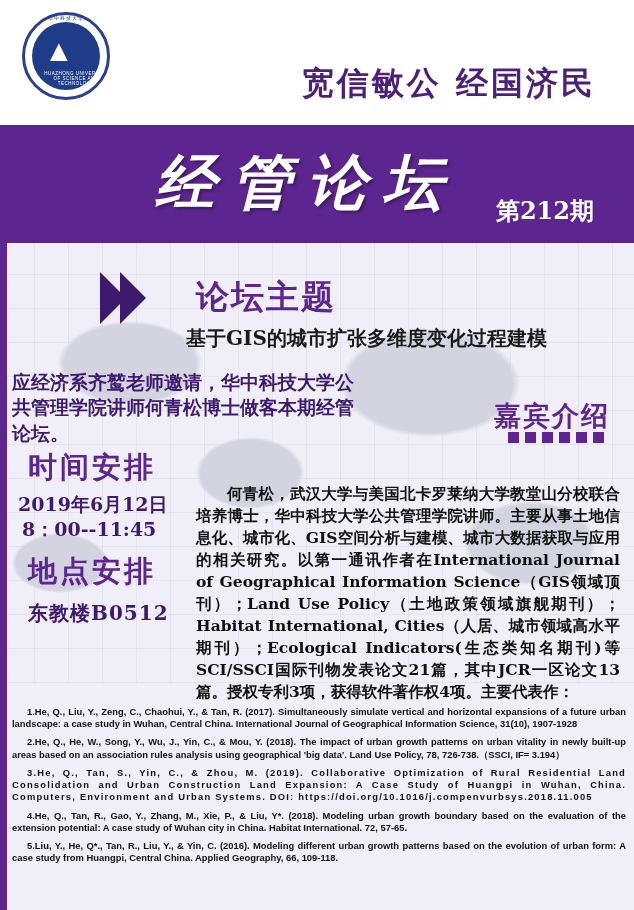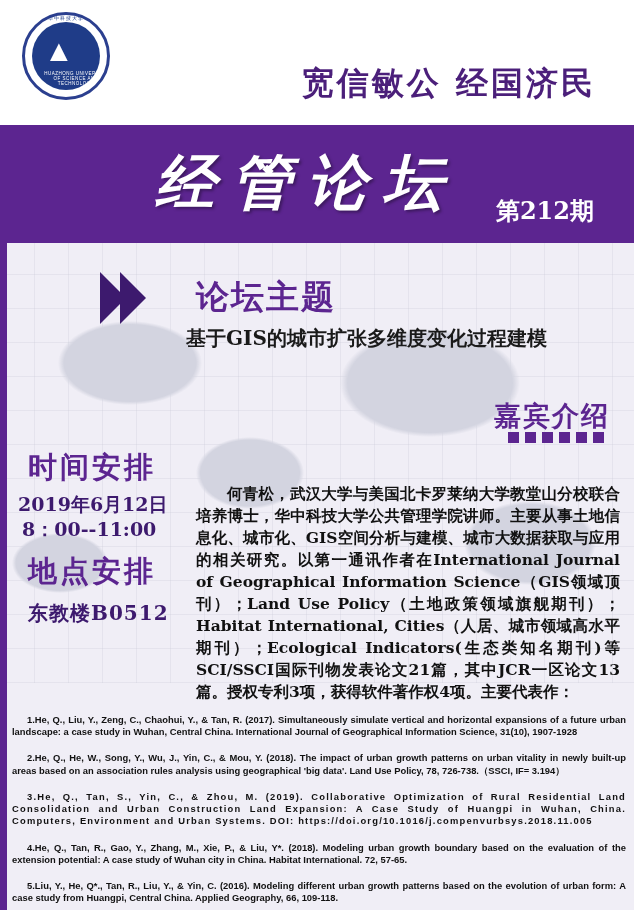--- a/index.html
+++ b/index.html
@@ -278,21 +278,21 @@
     left: 12px; top: 700px;
     width: 614px;
     font-family: "Liberation Sans", sans-serif;
     font-size: 9.4px;
     font-weight: bold;
     color: #111111;
     line-height: 1.30;
     text-align: justify;
   }
   .refs p {
-    margin: 14px 0 2px 0;
+    margin: 6px 0 2px 0;
     text-indent: 1.6em;
   }
   .ref-spaced {
     letter-spacing: 1.2px;
   }
 </style>
 </head>
 <body>
 
 <div id="poster">
@@ -319,34 +319,35 @@
   <div class="map-bg"></div>
   <div class="left-stripe"></div>
 
   <div class="chevrons">
     <span class="chev c1"></span>
     <span class="chev c2"></span>
   </div>
 
   <div class="forum-title">论坛主题</div>
   <div class="forum-subtitle">基于GIS的城市扩张多维度变化过程建模</div>
+  <div class="invite">应经济系齐鹫老师邀请，华中科技大学公共管理学院讲师何青松博士做客本期经管论坛。</div>
 
   <div class="guest-head">嘉宾介绍</div>
   <div class="guest-squares">
     <i></i>
       <i></i>
       <i></i>
       <i></i>
       <i></i>
       <i></i>
   </div>
 
   <div class="time-head">时间安排</div>
   <div class="time-val1">2019年6月12日</div>
-  <div class="time-val2">8：00--11:00</div>
+  <div class="time-val2">8：00--11:45</div>
   <div class="place-head">地点安排</div>
   <div class="place-val">东教楼B0512</div>
 
   <div class="guest-bio">何青松，武汉大学与美国北卡罗莱纳大学教堂山分校联合培养博士，华中科技大学公共管理学院讲师。主要从事土地信息化、城市化、GIS空间分析与建模、城市大数据获取与应用的相关研究。以第一通讯作者在International Journal of Geographical Information Science（GIS领域顶刊）；Land Use Policy（土地政策领域旗舰期刊）；Habitat International, Cities（人居、城市领域高水平期刊）；Ecological Indicators(生态类知名期刊)等SCI/SSCI国际刊物发表论文21篇，其中JCR一区论文13篇。授权专利3项，获得软件著作权4项。主要代表作：</div>
 
   <div class="refs">
     <p>1.He, Q., Liu, Y., Zeng, C., Chaohui, Y., &amp; Tan, R. (2017). Simultaneously simulate vertical and horizontal expansions of a future urban landscape: a case study in Wuhan, Central China. International Journal of Geographical Information Science, 31(10), 1907-1928</p>
     <p>2.He, Q., He, W., Song, Y., Wu, J., Yin, C., &amp; Mou, Y. (2018). The impact of urban growth patterns on urban vitality in newly built-up areas based on an association rules analysis using geographical 'big data'. Land Use Policy, 78, 726-738.（SSCI, IF= 3.194）</p>
     <p class="ref-spaced">3.He, Q., Tan, S., Yin, C., &amp; Zhou, M. (2019). Collaborative Optimization of Rural Residential Land Consolidation and Urban Construction Land Expansion: A Case Study of Huangpi in Wuhan, China. Computers, Environment and Urban Systems. DOI: https://doi.org/10.1016/j.compenvurbsys.2018.11.005</p>
     <p>4.He, Q., Tan, R., Gao, Y., Zhang, M., Xie, P., &amp; Liu, Y*. (2018). Modeling urban growth boundary based on the evaluation of the extension potential: A case study of Wuhan city in China. Habitat International. 72, 57-65.</p>

